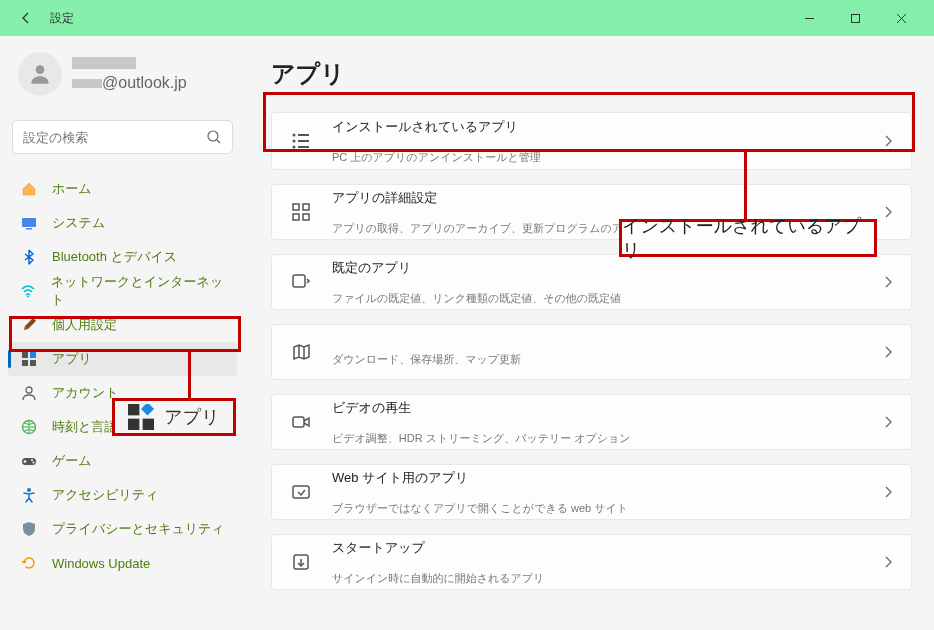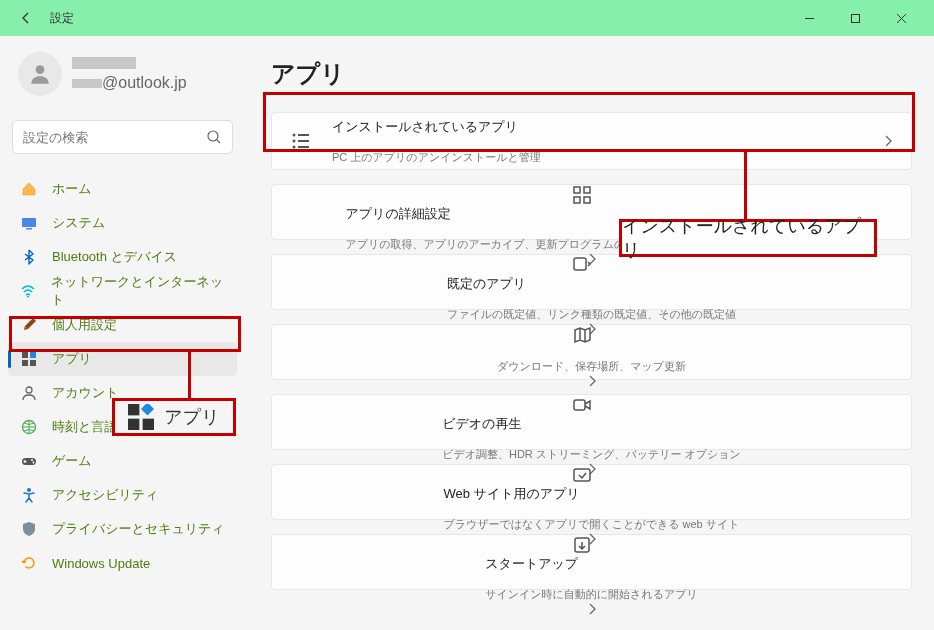--- a/index.html
+++ b/index.html
@@ -39,21 +39,21 @@
     .main { flex: 1; padding: 22px 22px 0 26px; overflow-y: auto; }
     .page-title { font-size: 24px; font-weight: 600; margin-bottom: 22px; color: #222; }
     
     .card { background: #fdfdfd; border: 1px solid #e7e7e7; border-radius: 4px; height: 56px; display: flex; align-items: center; padding: 0 18px; margin-bottom: 3px; cursor: pointer; }
     .card .card-icon { width: 22px; height: 22px; margin-right: 20px; display: flex; align-items: center; justify-content: center; color: #555; }
     .card .card-text { flex: 1; }
     .card .card-title { font-size: 13px; color: #222; }
     .card .card-desc { font-size: 11px; color: #777; margin-top: 14px; }
     .card .chevron { color: #666; }
     .card.first { height: 58px; }
-    .card.gap-top { margin-top: 14px; flex-direction: column; }
+    .card.gap-top { margin-top: 14px; }
     
     .highlight-red-card1 { position: absolute; left: 263px; top: 92px; width: 652px; height: 60px; border: 3px solid #c30000; pointer-events: none; }
     .highlight-red-line2 { position: absolute; left: 744px; top: 150px; width: 3px; height: 70px; background: #c30000; pointer-events: none; }
     .callout-installed { position: absolute; left: 619px; top: 219px; width: 258px; height: 38px; border: 3px solid #c30000; background: #fdfdfd; display: flex; align-items: center; justify-content: center; font-size: 18px; font-weight: 500; color: #222; pointer-events: none; }
     
     svg { display: block; }
   </style>
 </head>
 <body>
 

